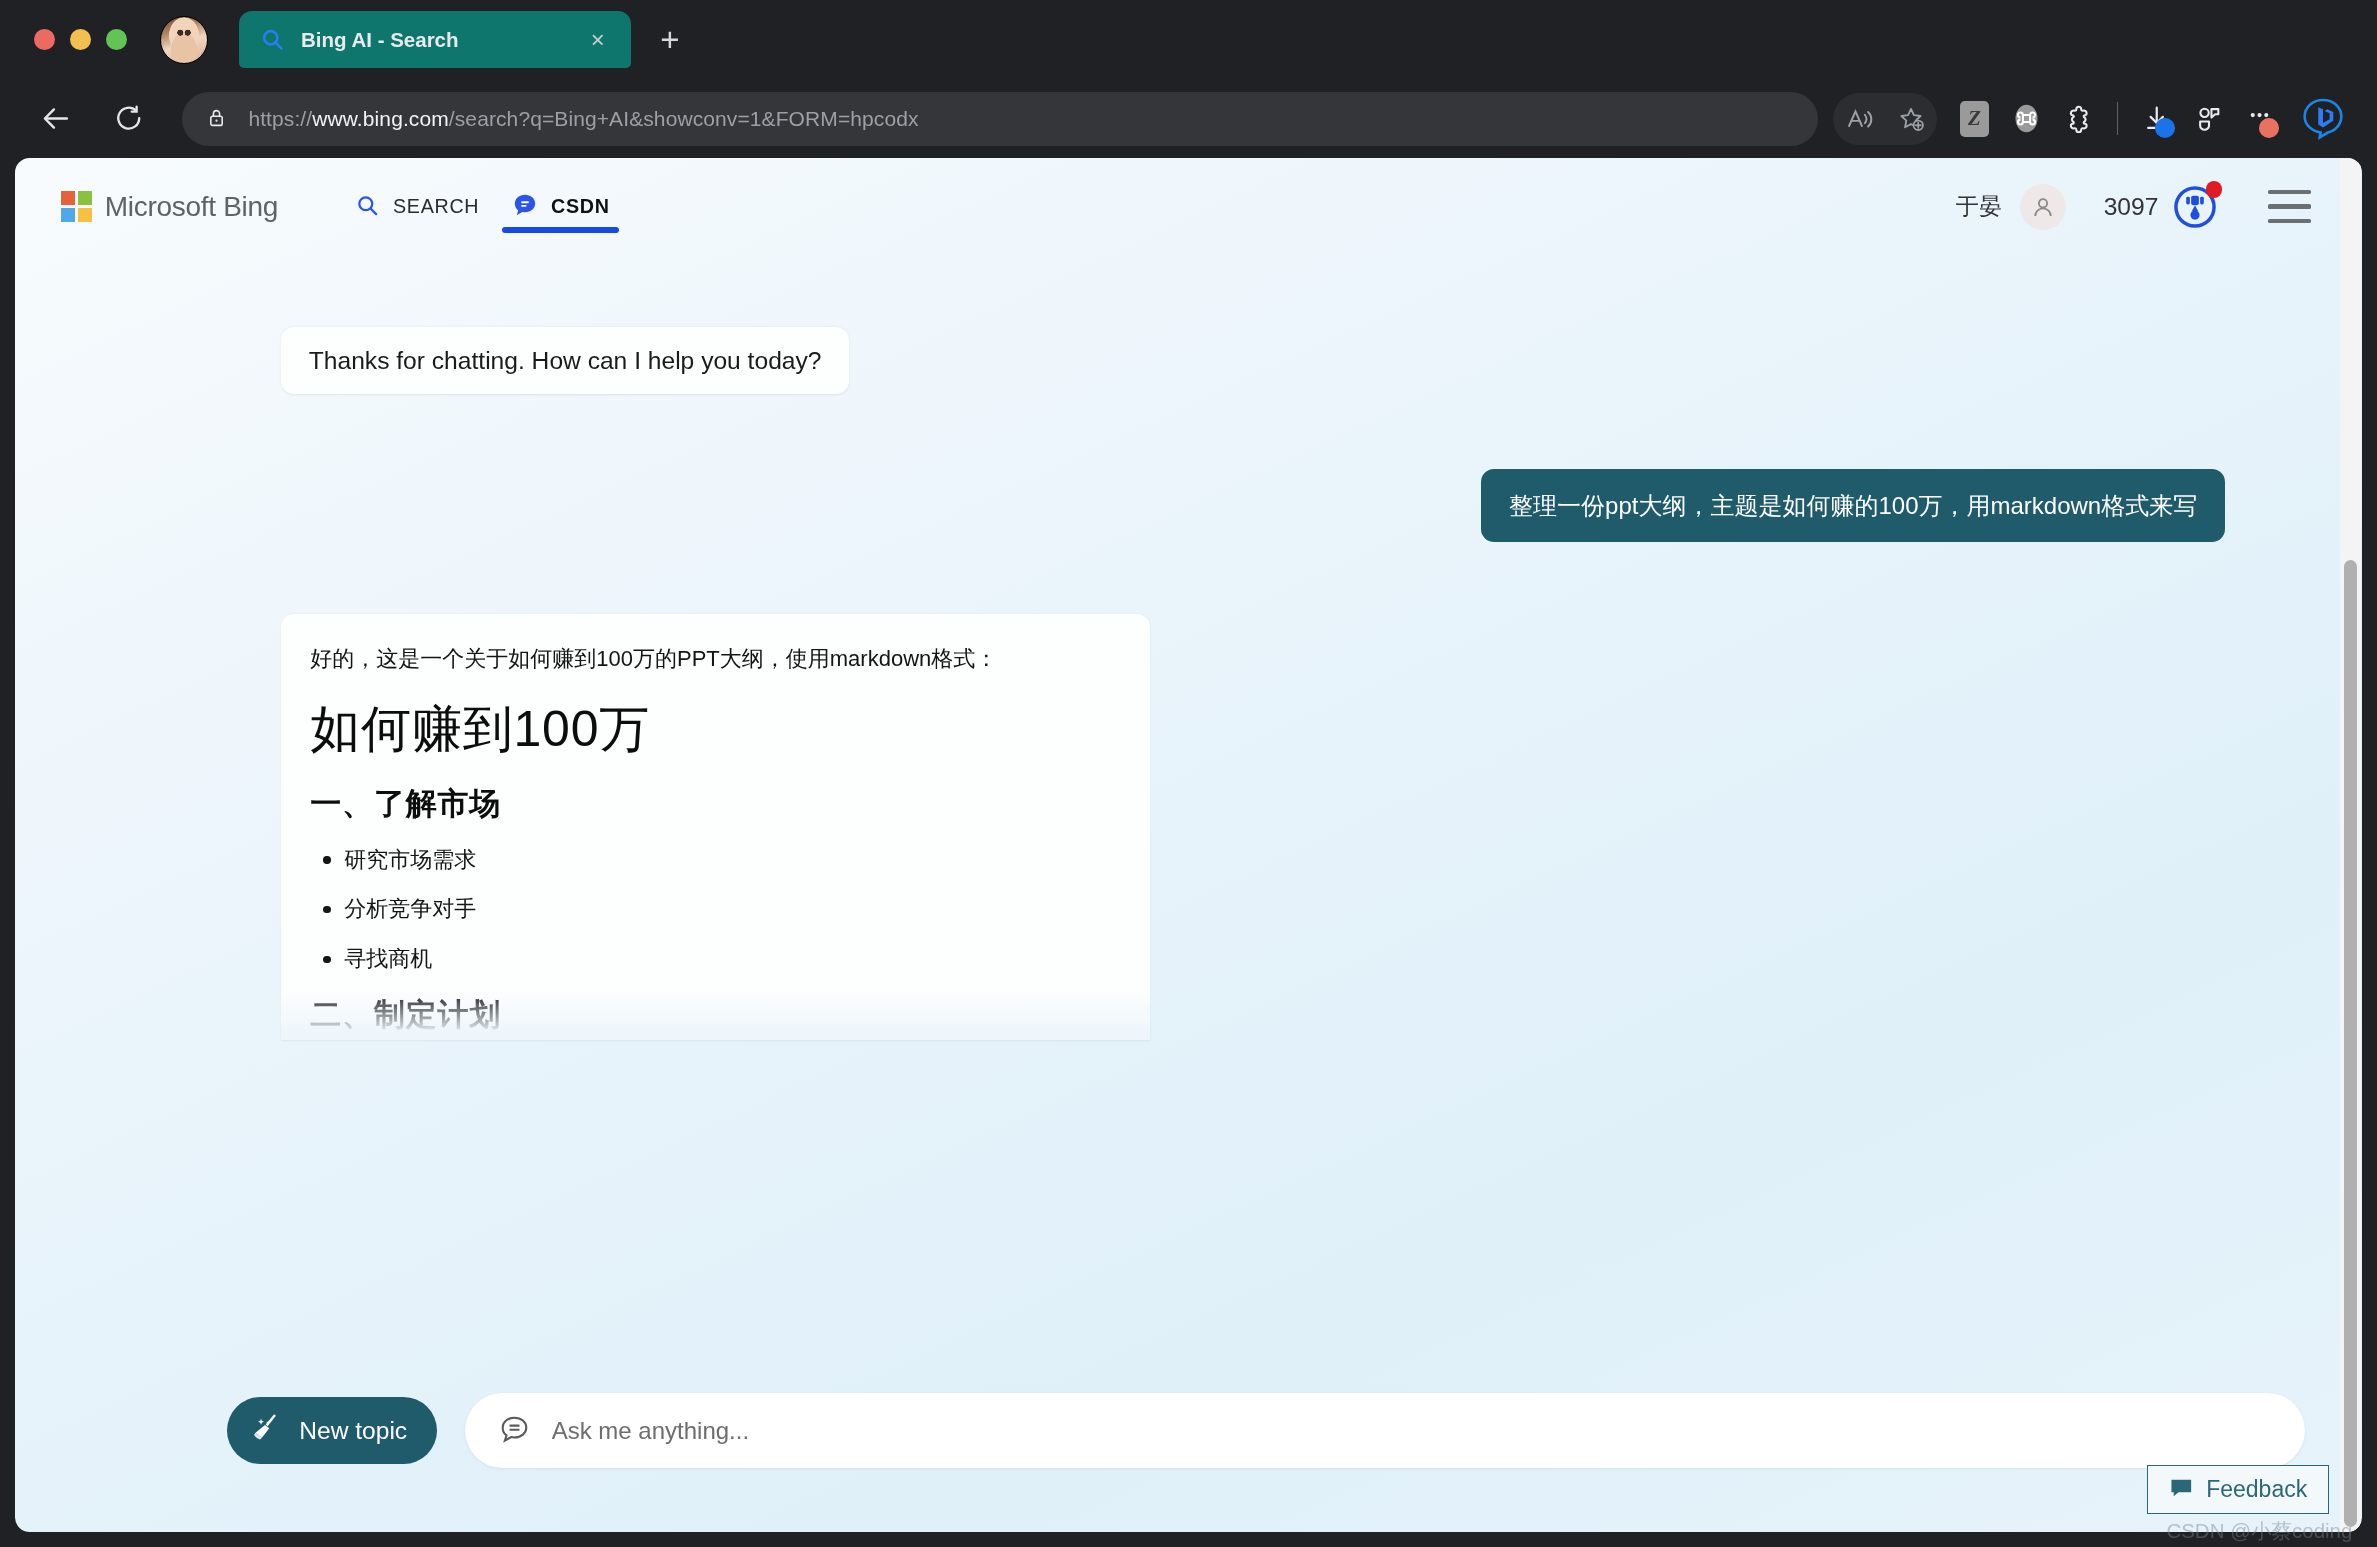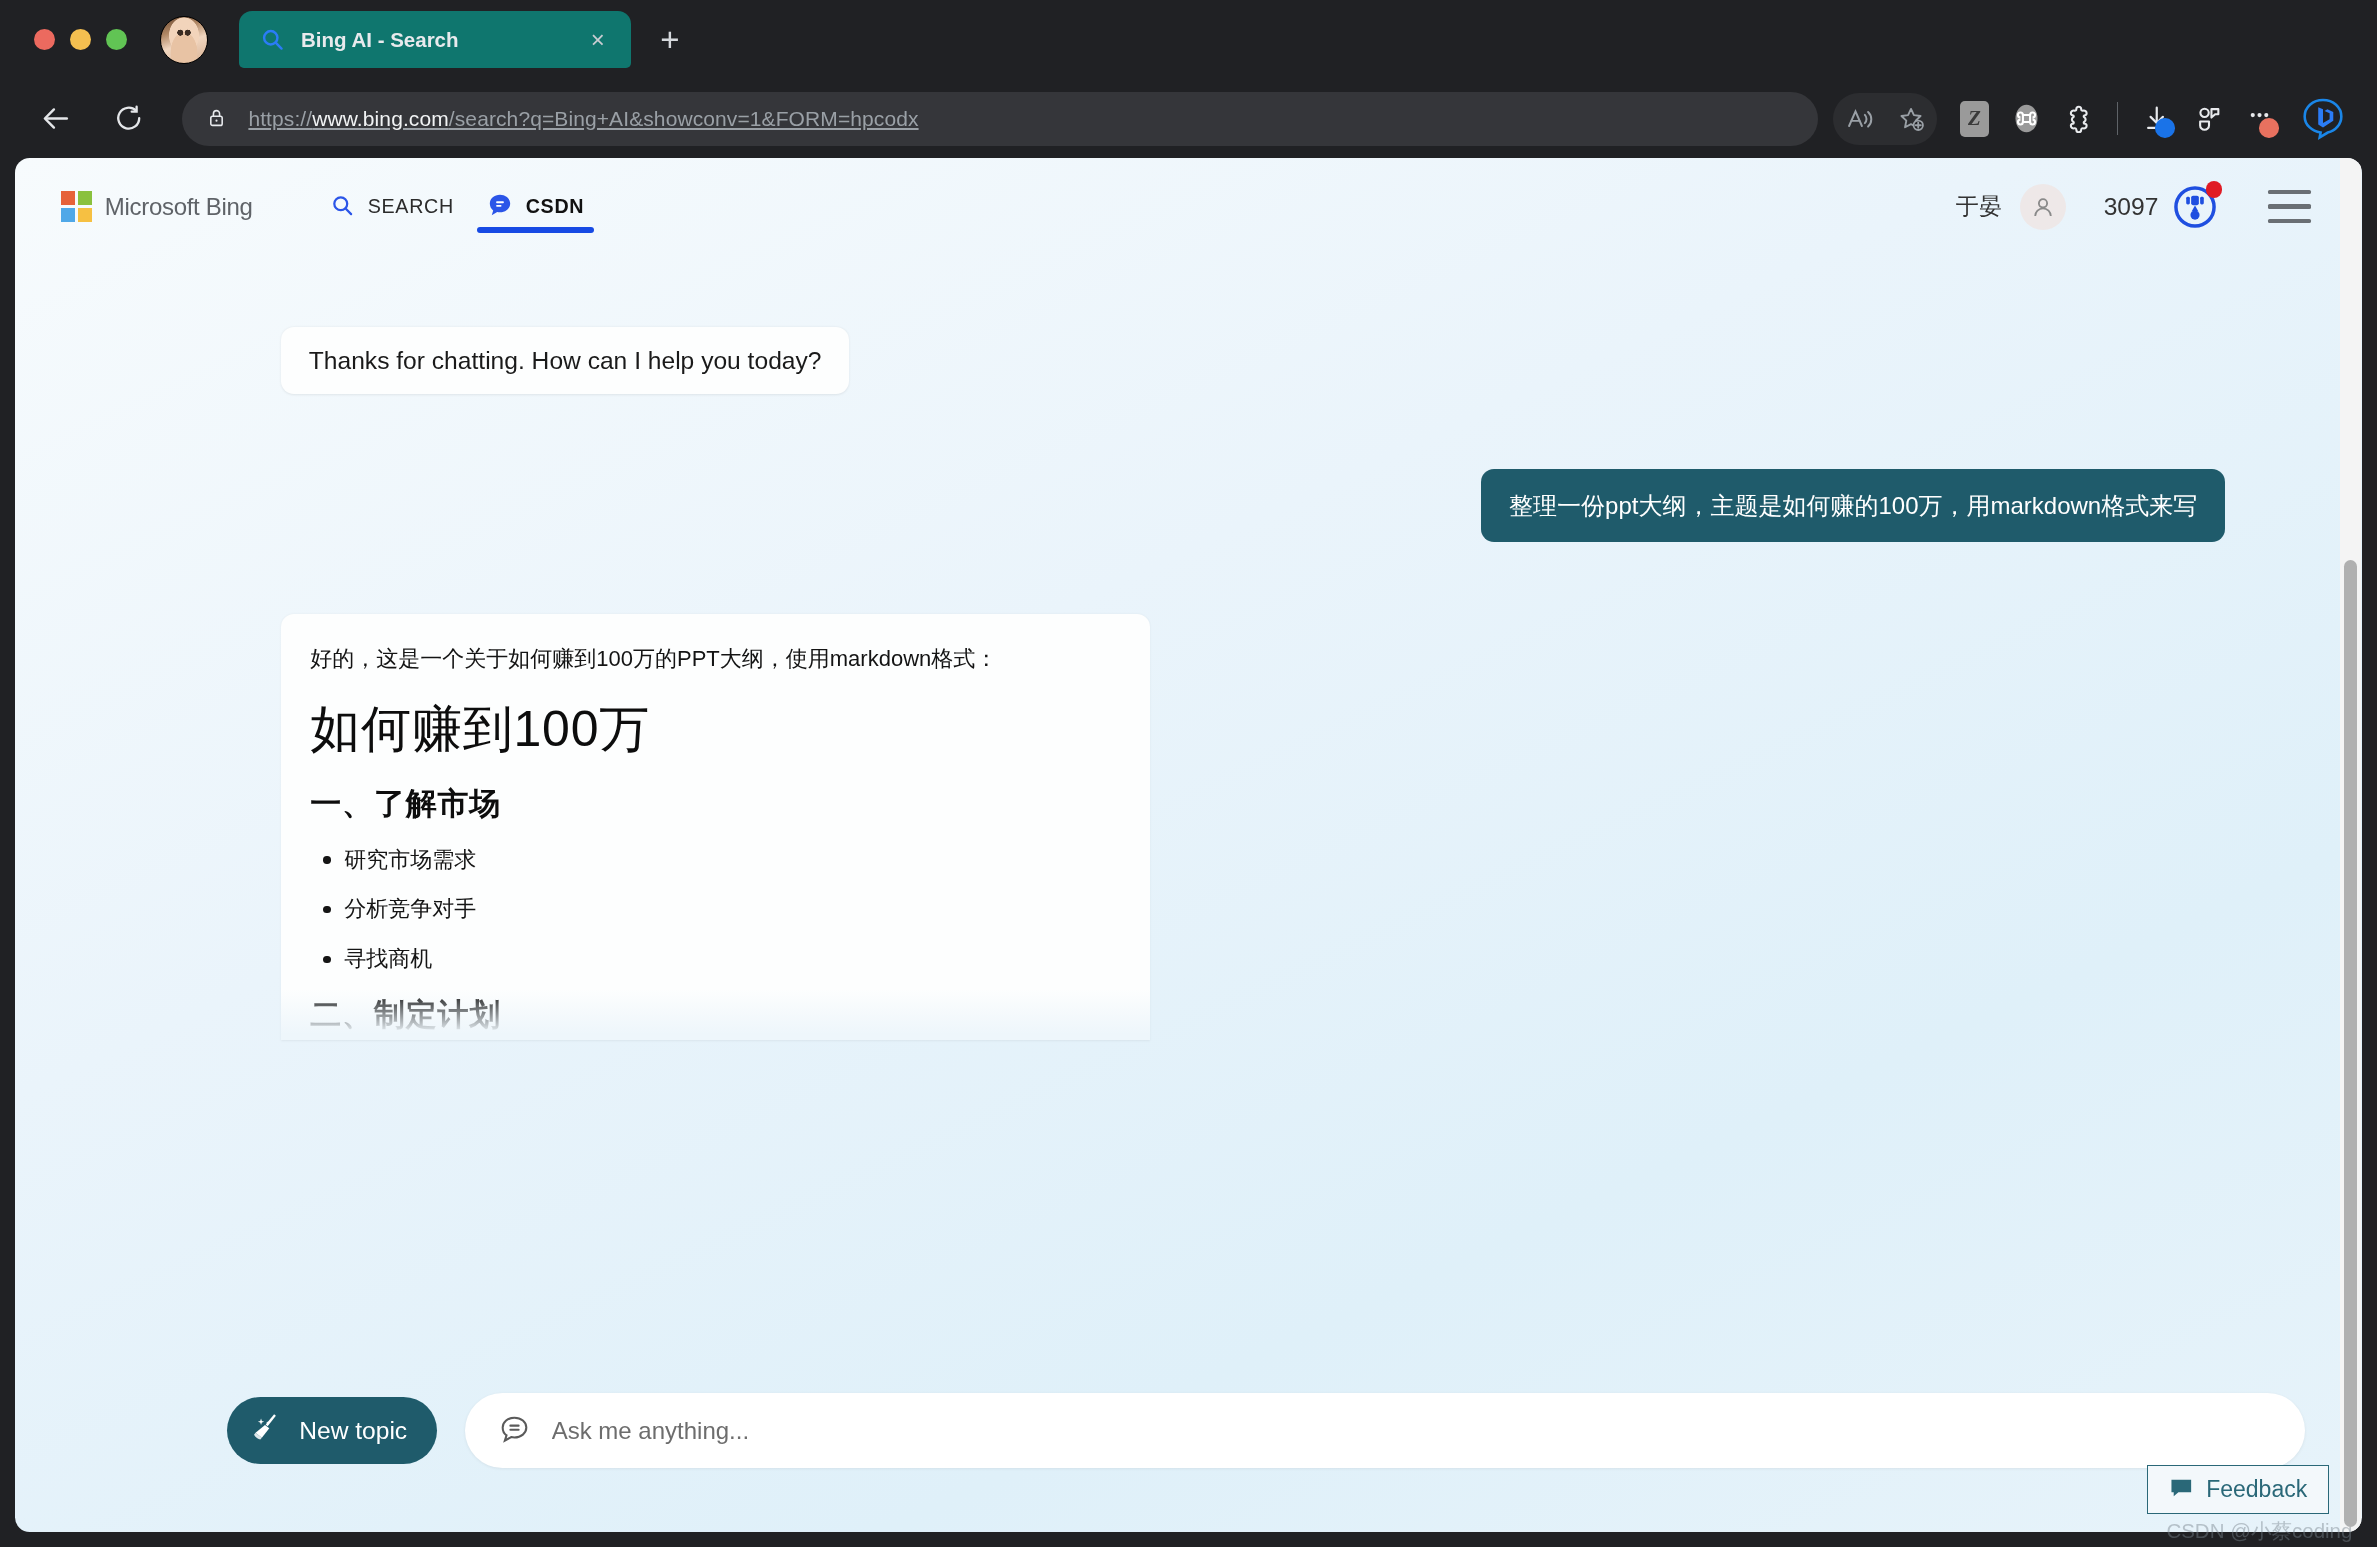--- a/index.html
+++ b/index.html
@@ -95,21 +95,20 @@
     display: flex; align-items: center;
     padding: 0 24.6px;
     gap: 21px;
     min-width: 0;
   }
   #omnibox .lock { flex: 0 0 21px; color: #e8eaed; }
   #url {
     font-size: 21px; color: #9aa0a6;
     white-space: nowrap; overflow: hidden;
     letter-spacing: 0.1px;
-    text-decoration: underline;
   }
   #url .host { color: #f1f3f4; }
 
   #toolbar-right { display: flex; align-items: center; gap: 0; flex: 0 0 auto; }
   .tbtn {
     width: 52px; height: 52px;
     display: flex; align-items: center; justify-content: center;
     position: relative;
     color: #c9ccd1;
     flex: 0 0 auto;
@@ -155,21 +154,21 @@
     height: 97px;
     display: flex; align-items: center;
     padding: 0 51px 0 46px;
   }
   #bing-logo { display: flex; align-items: center; gap: 13px; }
   .ms-squares {
     width: 31px; height: 31px;
     display: grid; grid-template: 1fr 1fr / 1fr 1fr; gap: 2.5px;
   }
   .ms-squares i { display: block; }
-  #bing-wordmark { font-size: 24px; color: #5f6368; letter-spacing: -0.3px; }
+  #bing-wordmark { font-size: 28px; color: #5f6368; letter-spacing: -0.3px; }
 
   #bing-tabs { display: flex; align-items: center; margin-left: 61px; gap: 0; }
   .btab {
     display: flex; align-items: center; gap: 13px;
     padding: 0 16.4px; height: 79px;
     position: relative;
   }
   .btab .btab-label {
     font-size: 19.7px; letter-spacing: 0.7px; color: #2b2b2b;
   }

